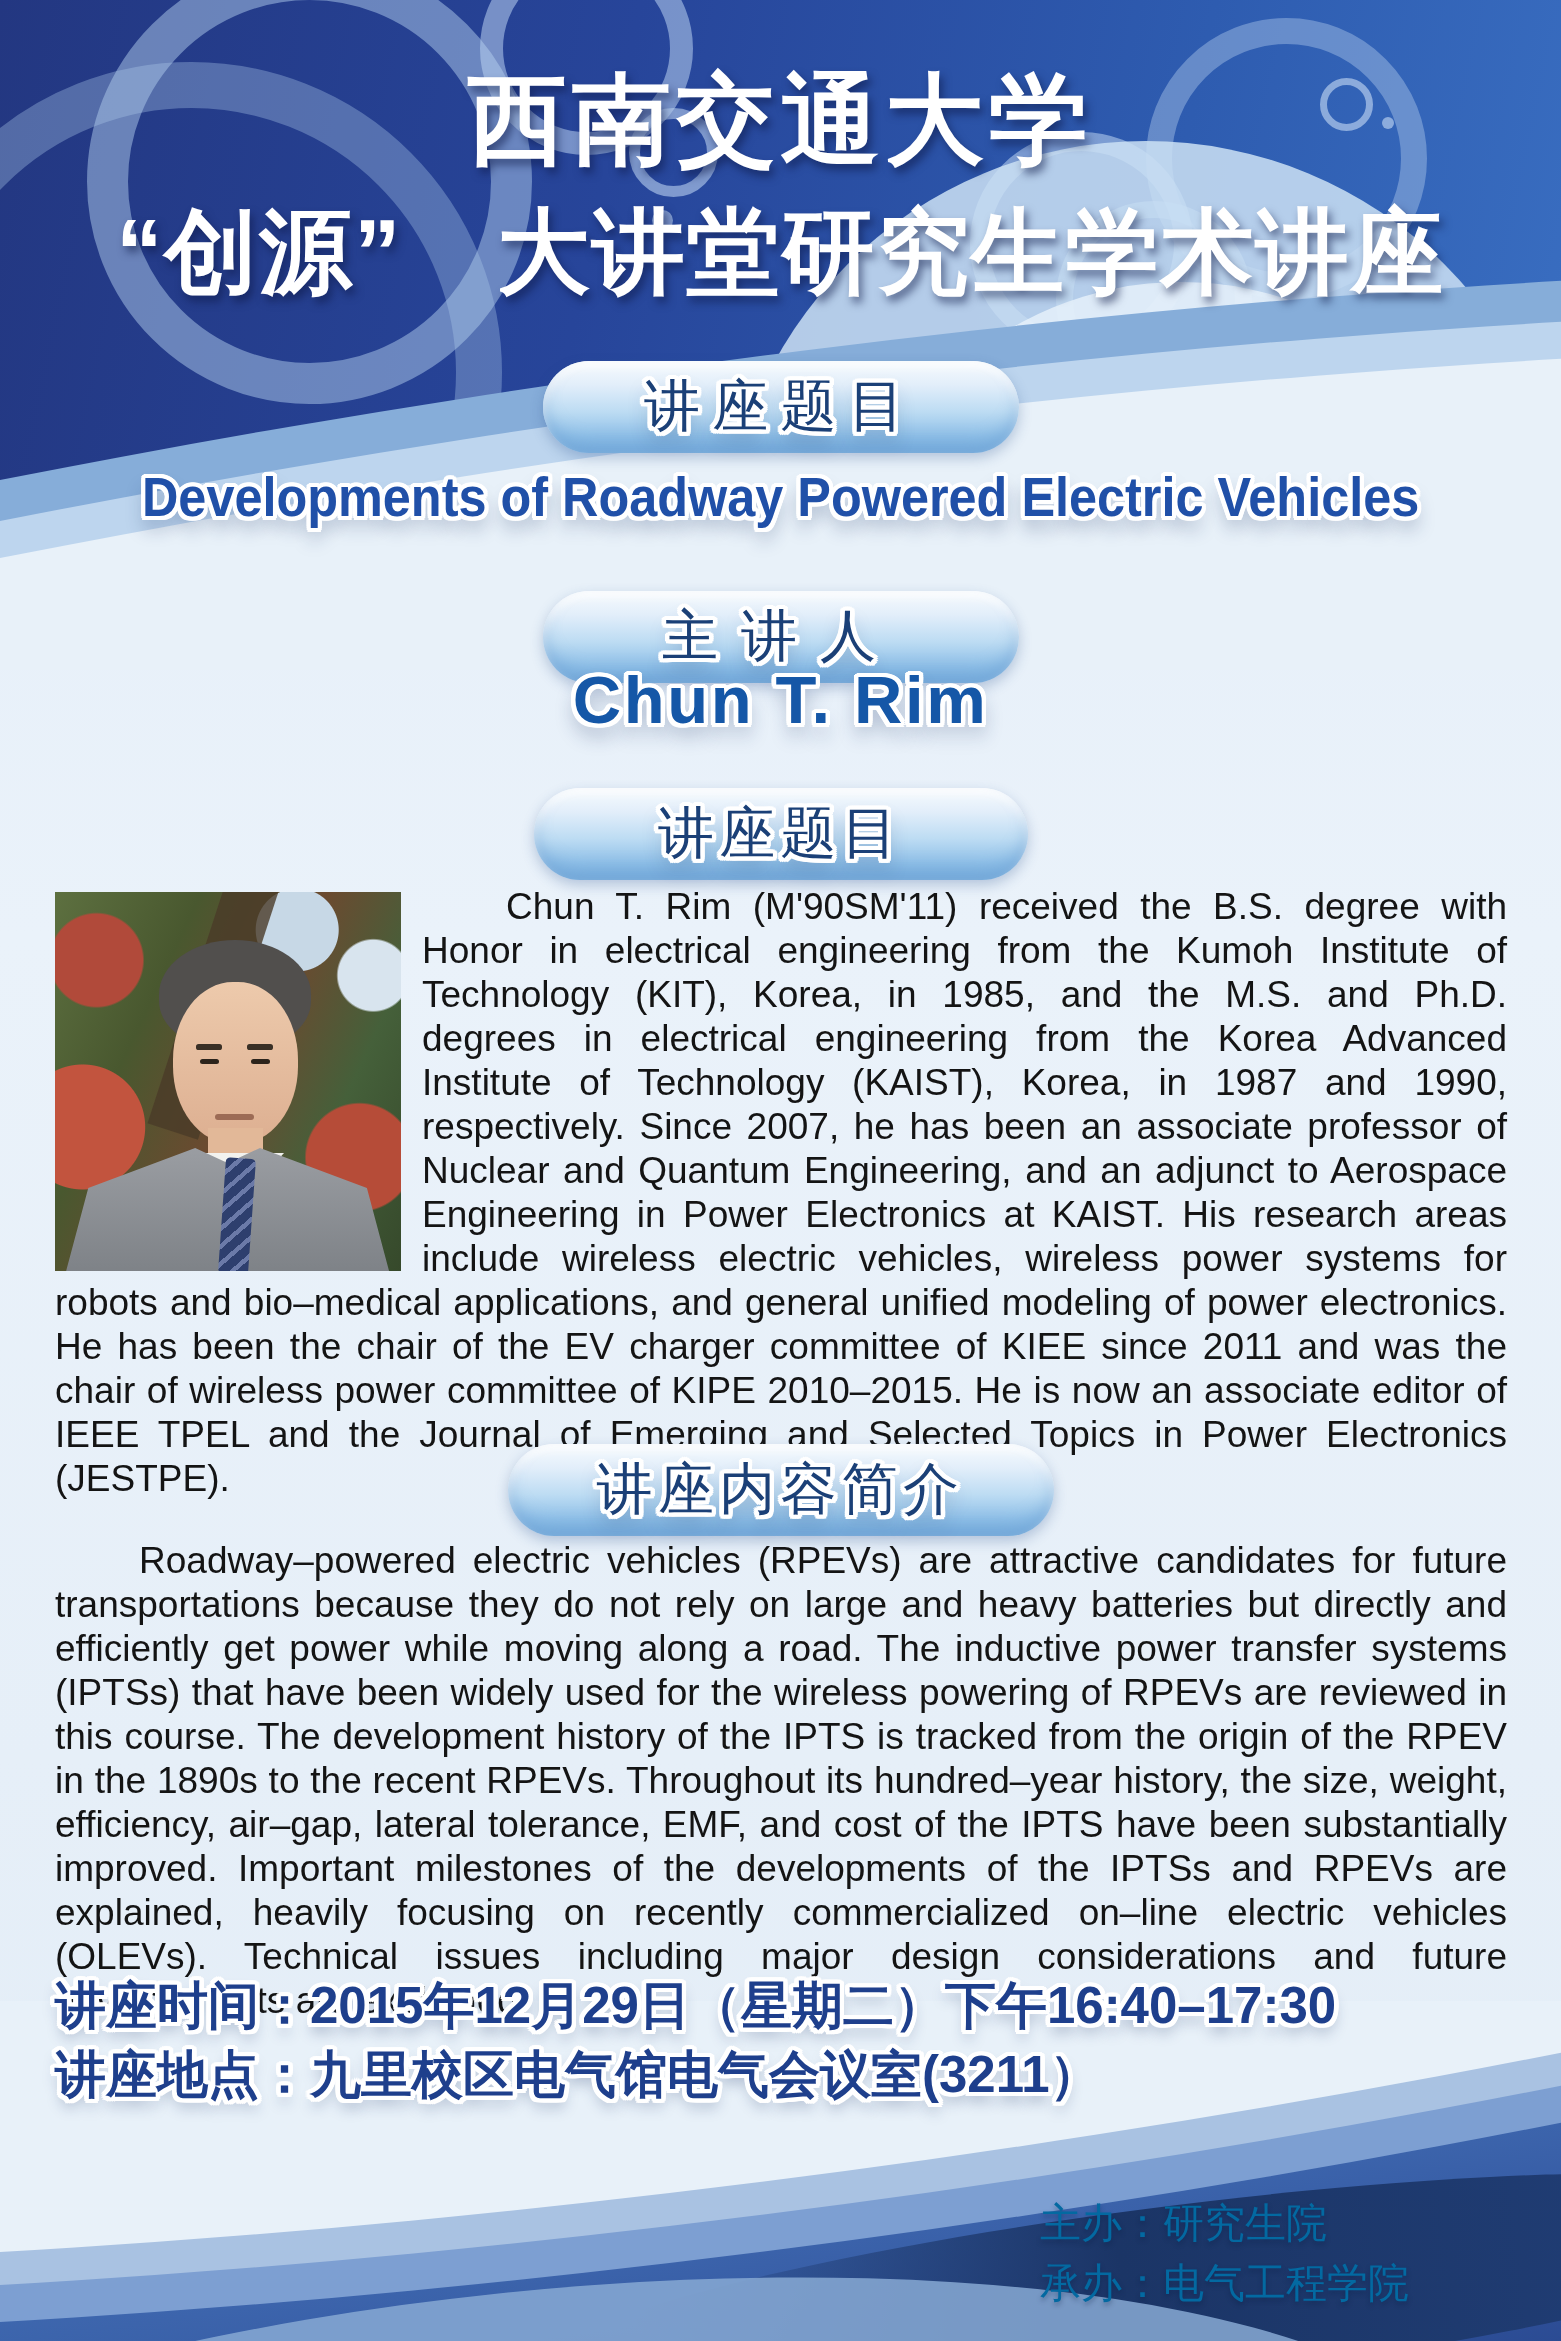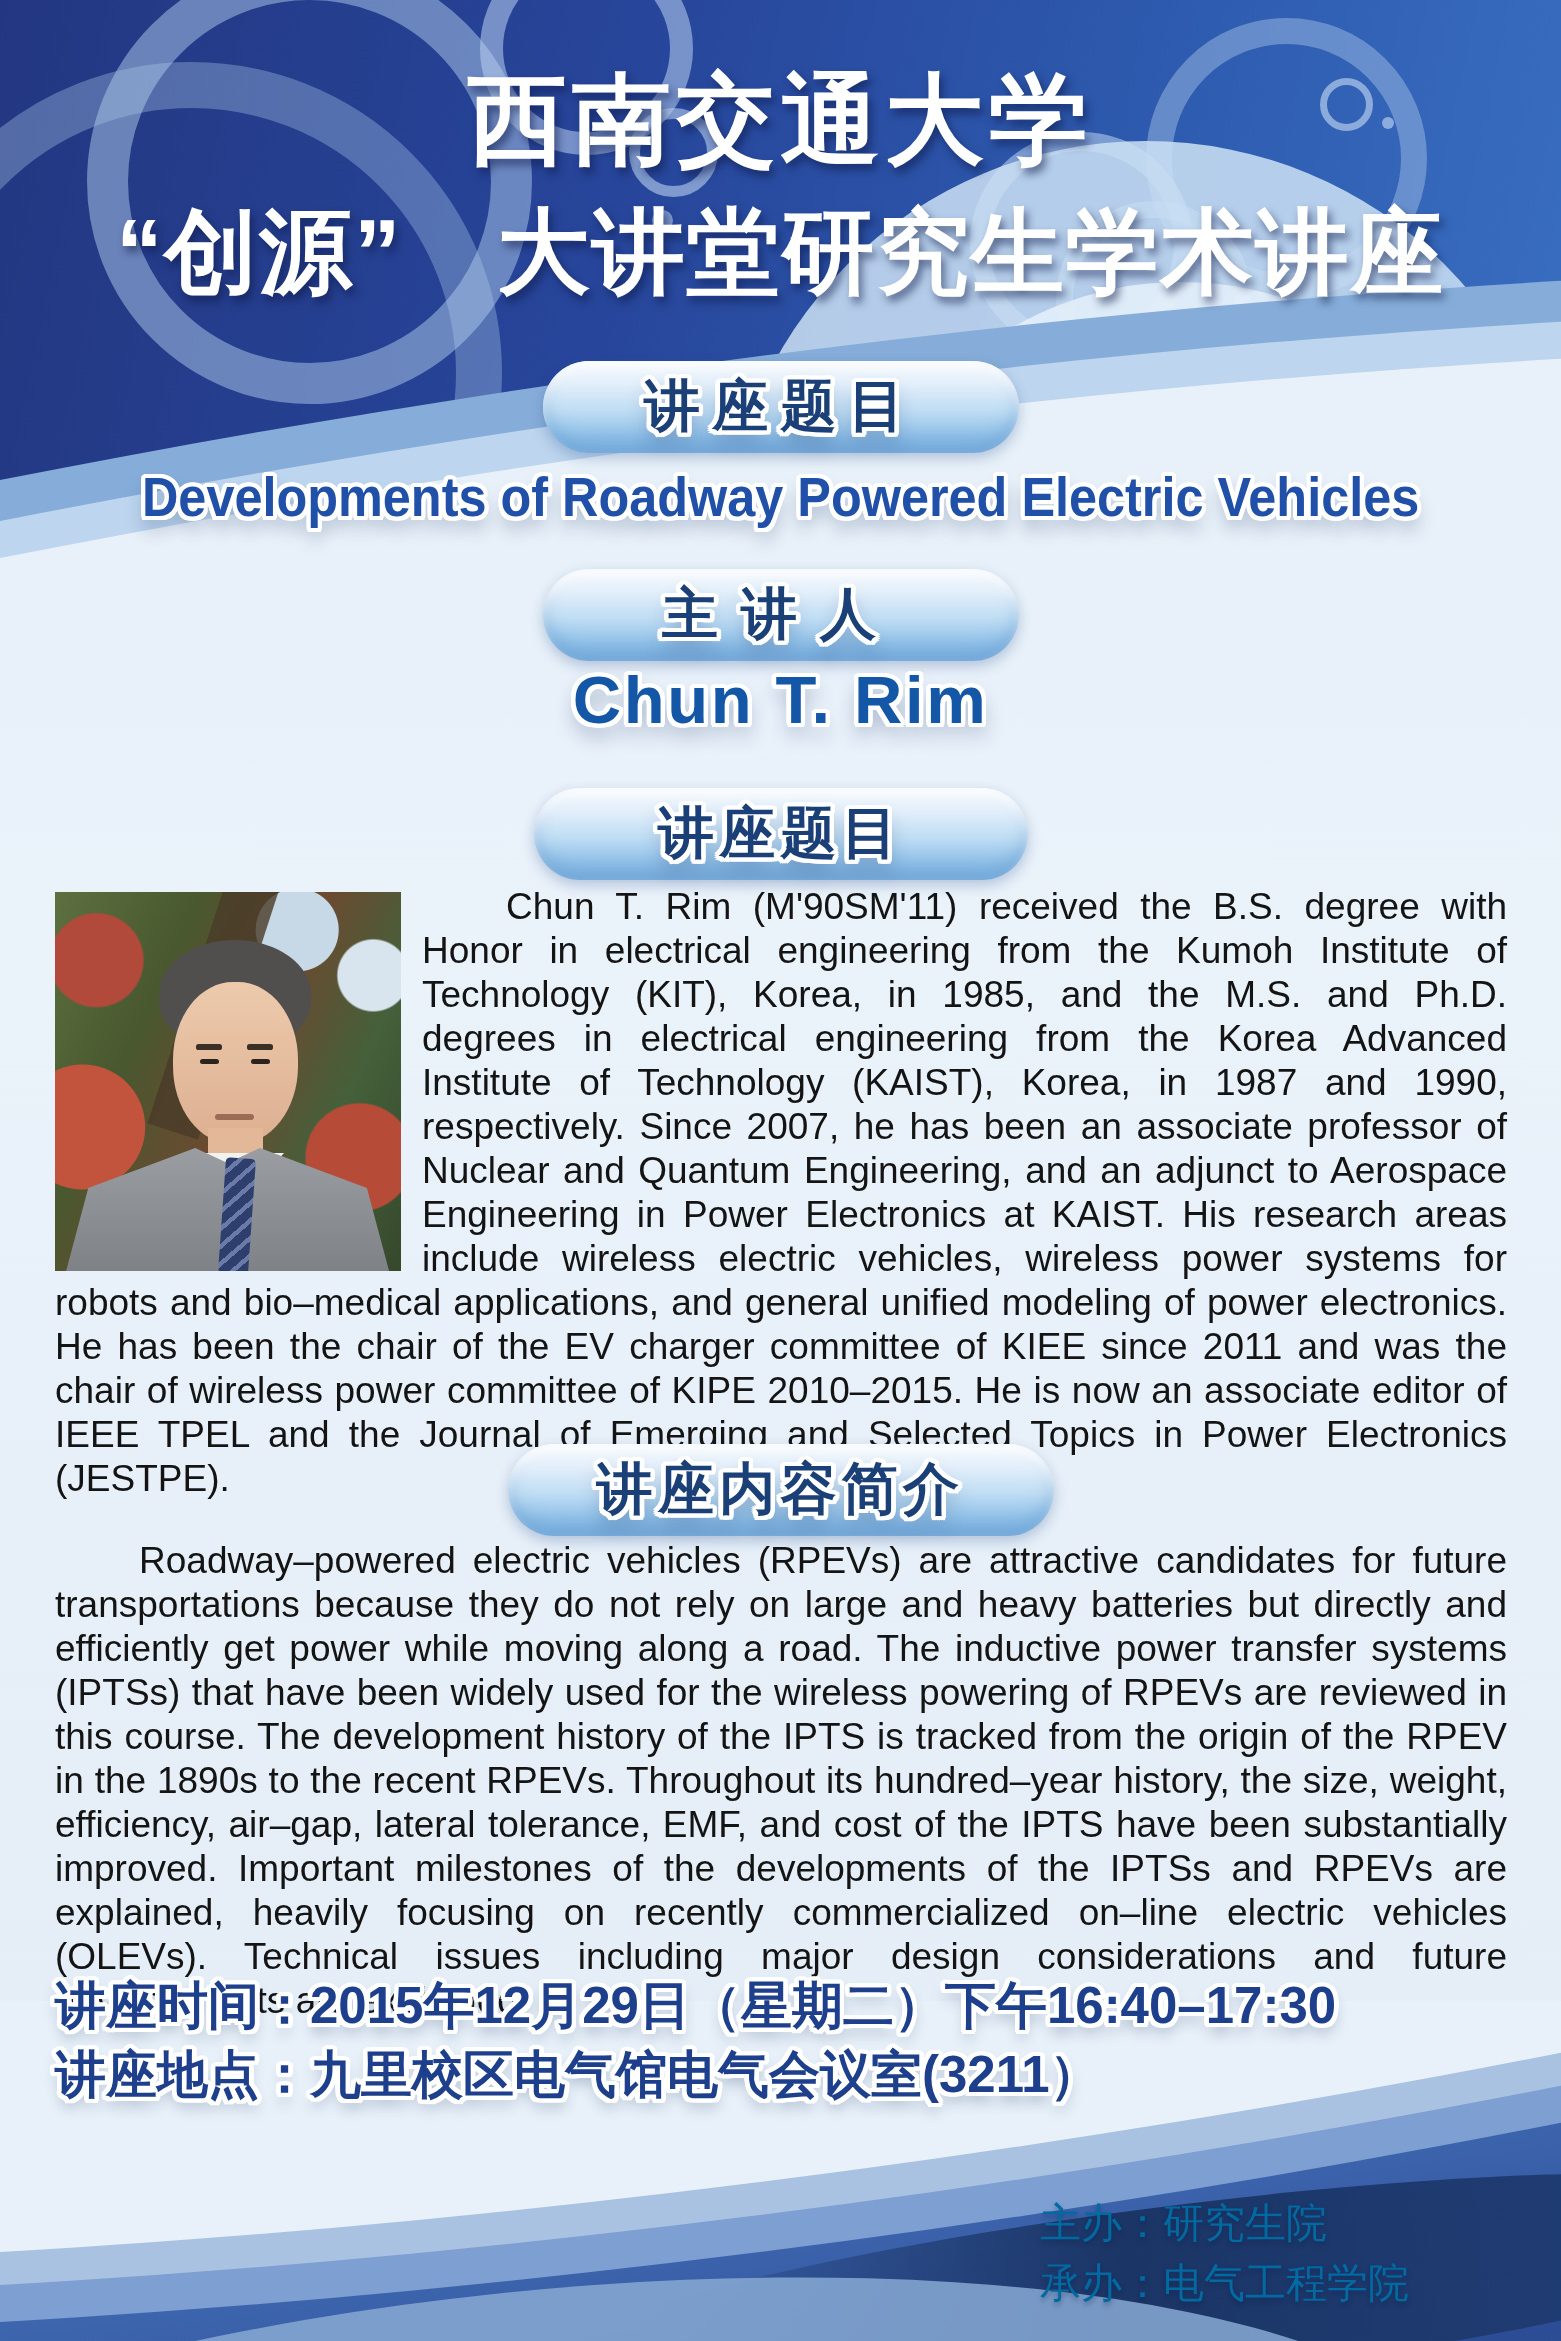--- a/index.html
+++ b/index.html
@@ -43,21 +43,21 @@
     0 12.3px 19.4px rgba(25,50,100,.38);}
   .hdr{position:absolute;left:0;width:1561px;text-align:center;color:#fff;font-weight:700;
        text-shadow:3.5px 6.2px 8px rgba(12,24,70,.55);}
   .hdr-l1{top:55px;font-size:99px;letter-spacing:5.3px;}
   .hdr-l2{top:190px;font-size:93px;letter-spacing:1.8px;white-space:nowrap;}
 
   .badge{position:absolute;left:50%;transform:translateX(-50%);height:92px;border-radius:46px;
     background:linear-gradient(180deg,#f7fbfe 0%,#e2eefa 26%,#bddcf3 55%,#8fc0e8 82%,#7ab1e0 100%);
     box-shadow:0 5.3px 12.3px rgba(40,80,140,.28),inset 0 -10.6px 16px rgba(105,158,210,.5),inset 0 5.3px 8.8px #ffffff;
     display:flex;align-items:center;justify-content:center;}
-  .badge span{color:#1b4077;font-weight:700;font-size:56px;white-space:nowrap;}
+  .badge span{color:#1b4077;font-weight:400;font-size:56px;white-space:nowrap;}
 
   .title{position:absolute;left:0;top:464px;width:1561px;text-align:center;}
   .title span{display:inline-block;transform:scaleX(.9);transform-origin:center;
     font-size:56px;font-weight:700;color:#2050a8;white-space:nowrap;letter-spacing:0;}
   .speaker{position:absolute;left:0;top:661px;width:1561px;text-align:center;
     font-size:67px;font-weight:700;color:#1557a7;letter-spacing:2.6px;}
 
   .para{position:absolute;left:55px;width:1452px;text-align:justify;color:#141414;
     font-size:37px;line-height:44px;text-indent:84px;}
   .bio{top:885px;}
@@ -143,21 +143,21 @@
   <div class="hdr hdr-l1">西南交通大学</div>
   <div class="hdr hdr-l2">“创源”　大讲堂研究生学术讲座</div>
 
   <div class="badge" style="top:361px;width:476px;">
     <span class="outl" style="letter-spacing:12.3px;">讲座题目</span>
   </div>
   <div class="title outl">
     <span>Developments of Roadway Powered Electric Vehicles</span>
   </div>
 
-  <div class="badge" style="top:569px;width:476px;">
+  <div class="badge" style="top:591px;width:476px;">
     <span class="outl" style="letter-spacing:23px;">主讲人</span>
   </div>
   <div class="speaker outl">Chun T. Rim</div>
 
   <div class="badge" style="top:788px;width:494px;">
     <span class="outl" style="letter-spacing:5.3px;">讲座题目</span>
   </div>
   <div class="para bio">
     <div class="photo">
       <div class="ph ph-branch"></div>

